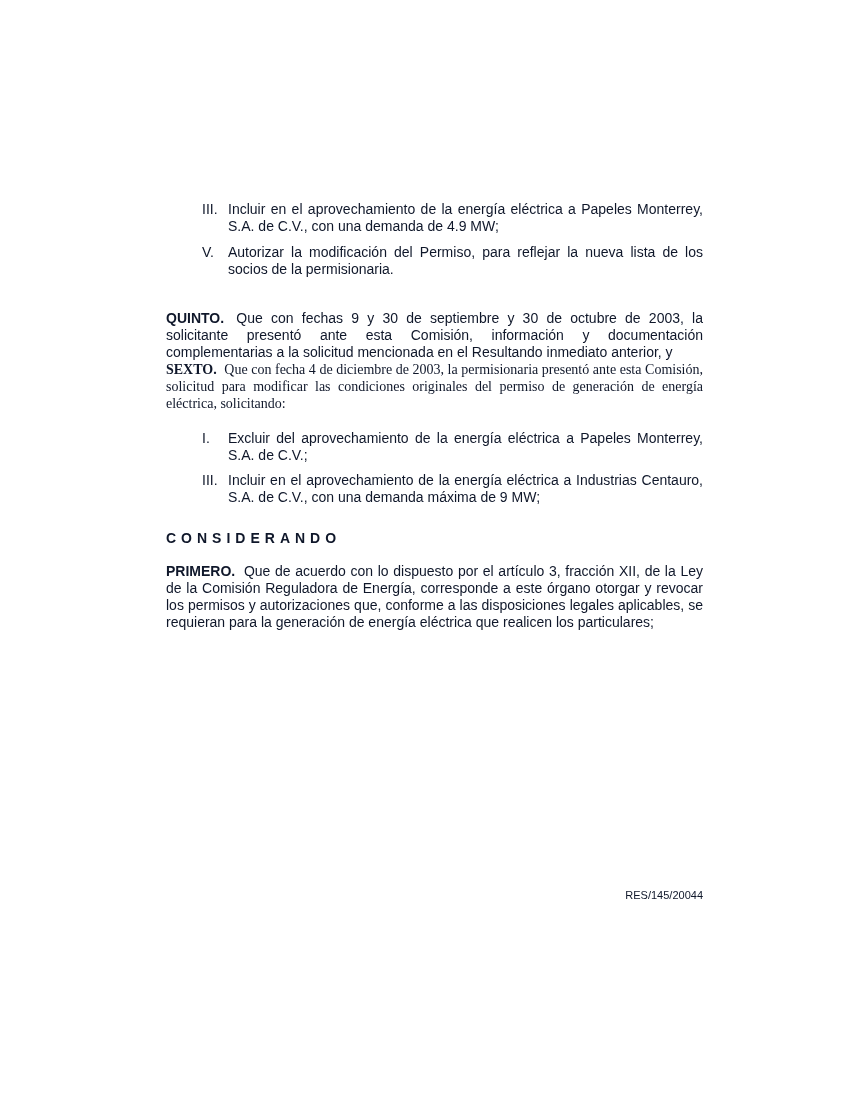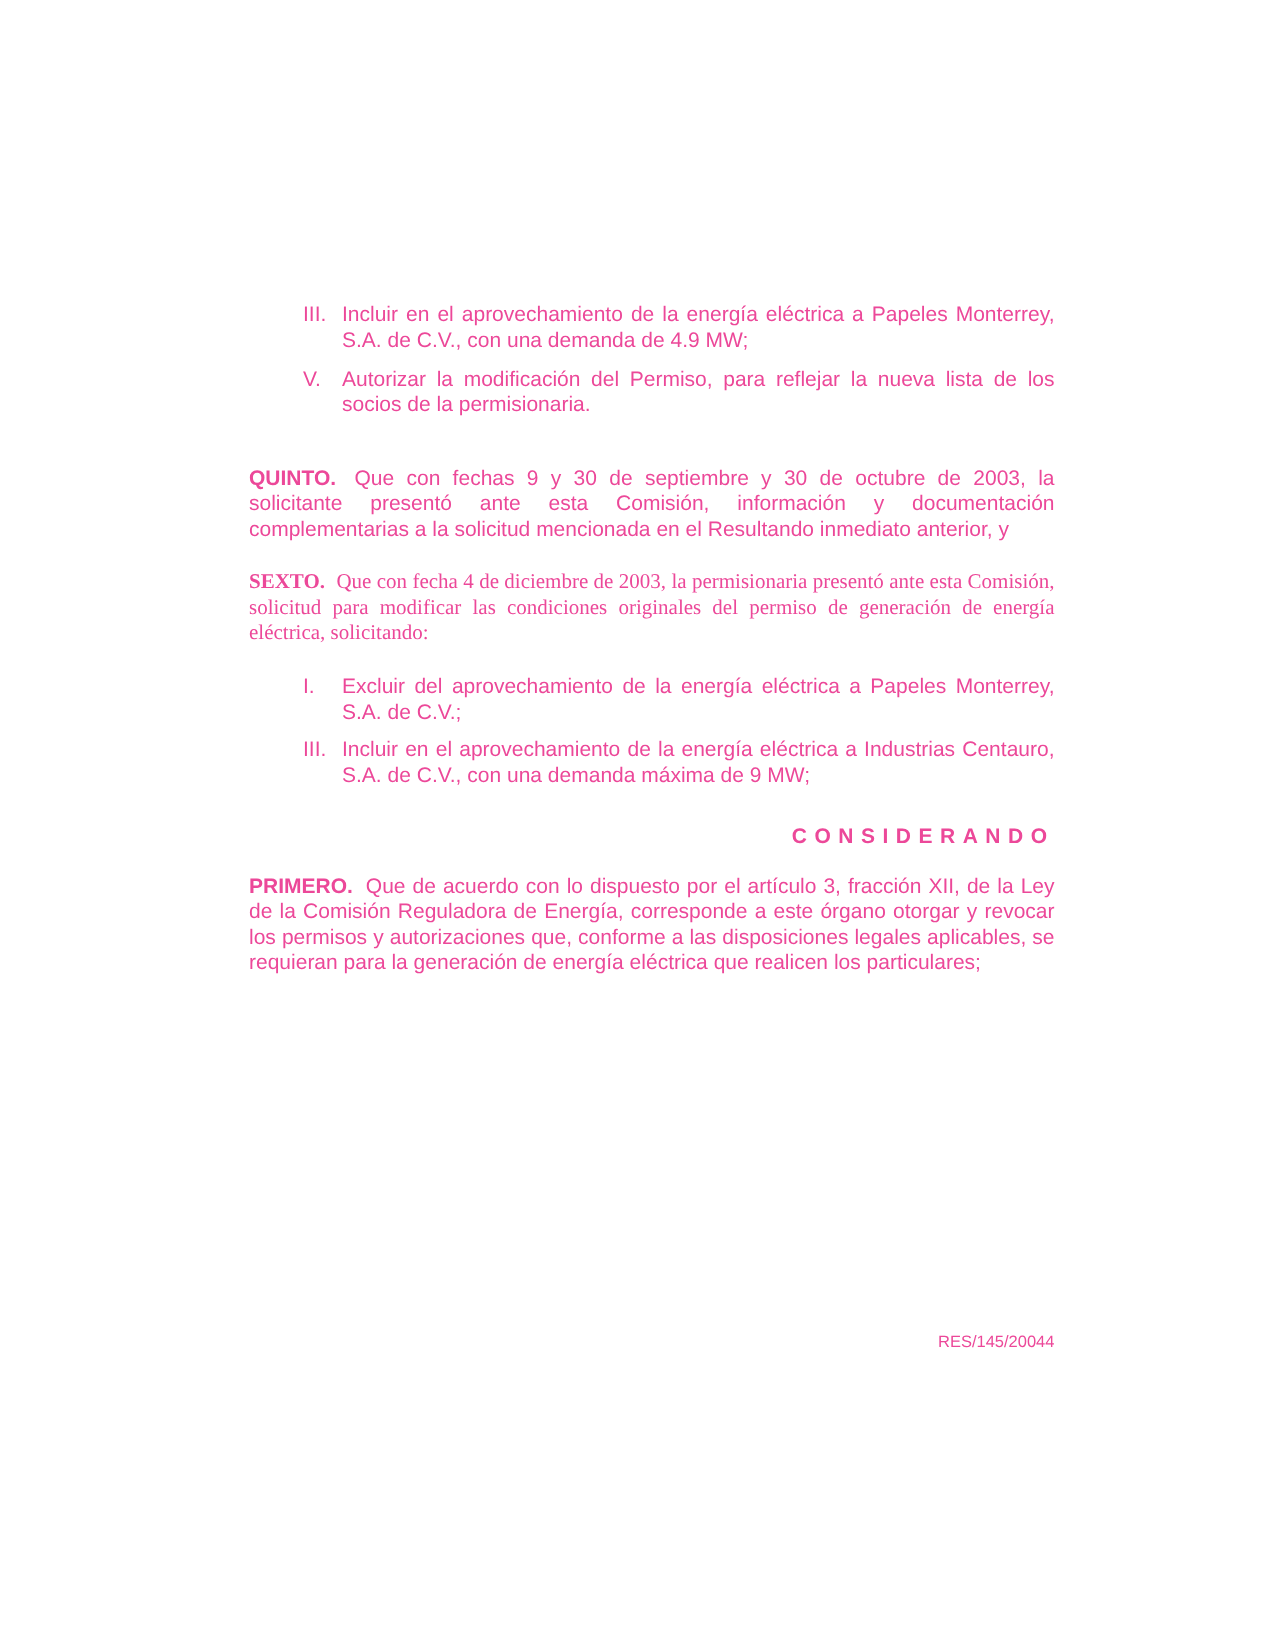--- a/index.html
+++ b/index.html
@@ -5,21 +5,21 @@
   html, body {
     margin: 0;
     padding: 0;
     background: #ffffff;
   }
   .page {
     position: relative;
     width: 850px;
     height: 1100px;
     background: #ffffff;
-    color: #ec4899;
+    color: #0f172a;
     font-family: "Liberation Sans", "DejaVu Sans", sans-serif;
     font-size: 14px;
     line-height: 17px;
     overflow: hidden;
   }
   .content {
     position: absolute;
     left: 166px;
     top: 201px;
     width: 537px;
@@ -41,34 +41,34 @@
     width: 26px;
   }
   .li-text {
     flex: 1;
     text-align: justify;
   }
   .para {
     margin: 0;
     text-align: justify;
   }
-  .para.quinto  { margin-bottom: 19px; }
+  .para.quinto  { }
   .para.sexto   { margin-bottom: 18px; font-family: Liberation Serif, serif; }
   .para.primero { margin-bottom: 27px; }
   .para.segundo { margin-bottom: 0; }
   .para-label {
     font-weight: bold;
     margin-right: 4px;
   }
   .section-heading {
     margin: 0 0 16px 0;
     font-size: 14px;
     font-weight: bold;
     letter-spacing: 5px;
-    text-align: right;
+    text-align: left;
     line-height: 17px;
   }
   .footer {
     position: absolute;
     left: 166px;
     top: 889px;
     width: 537px;
     display: flex;
     justify-content: flex-end;
     font-size: 11px;

